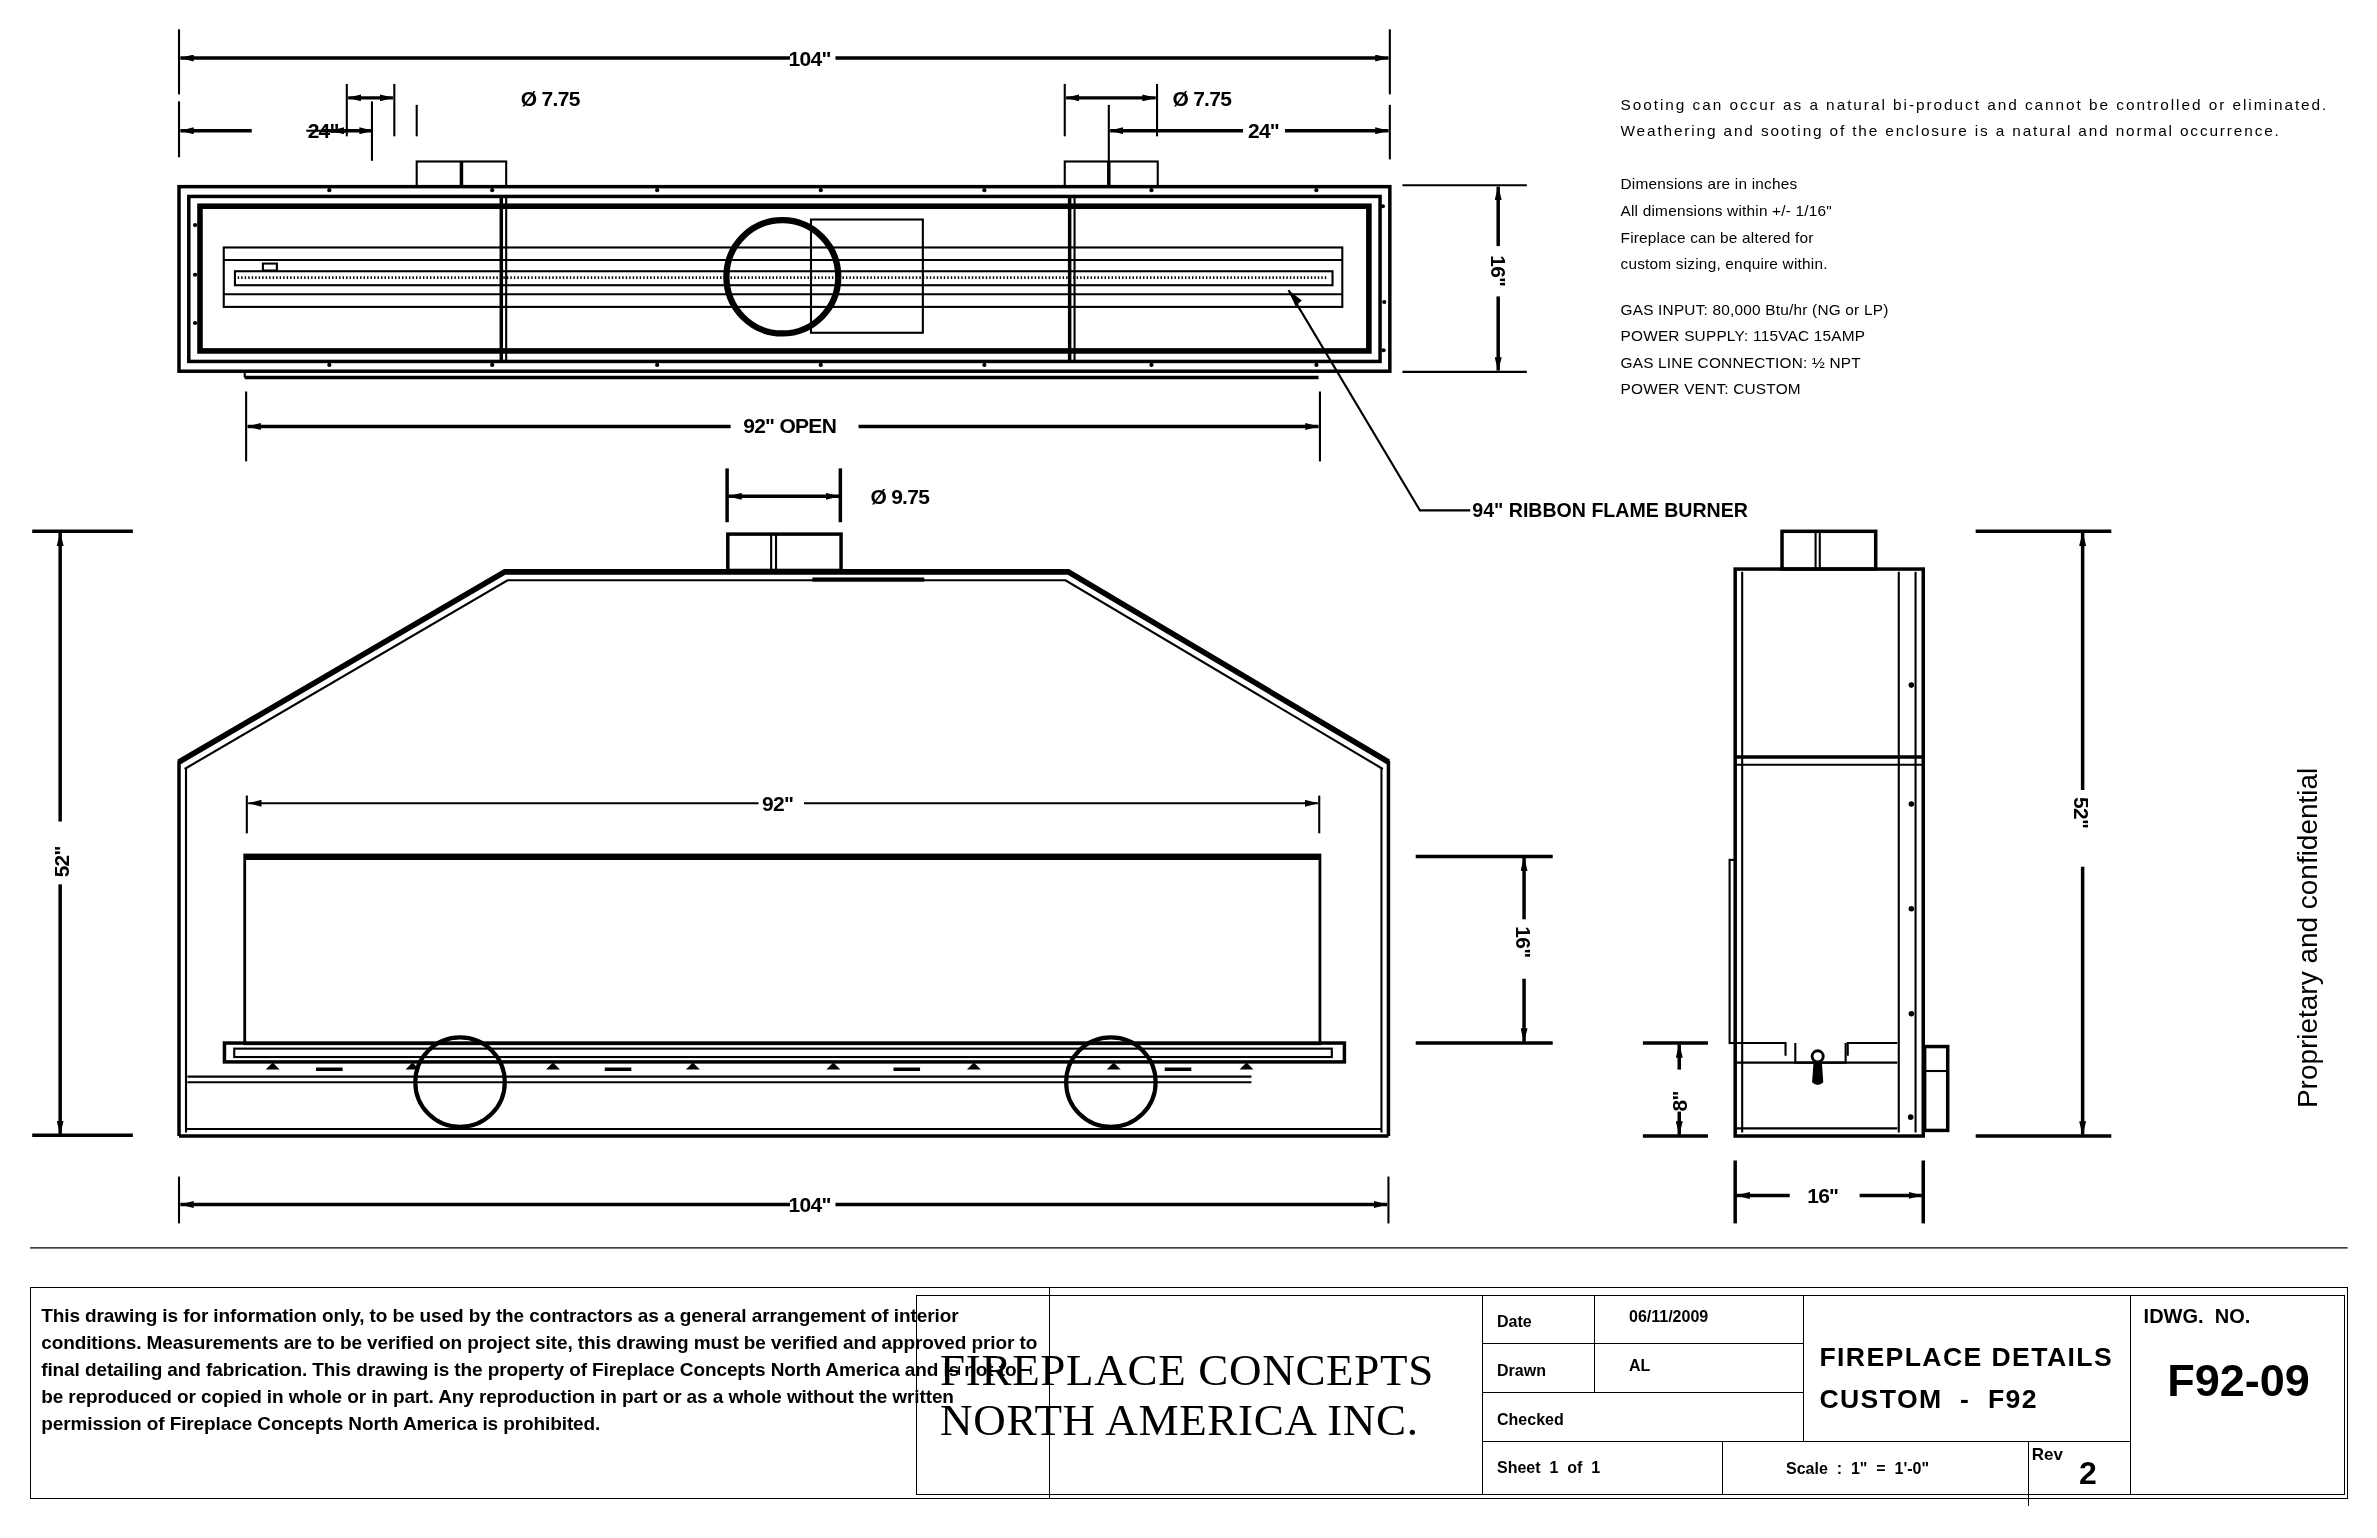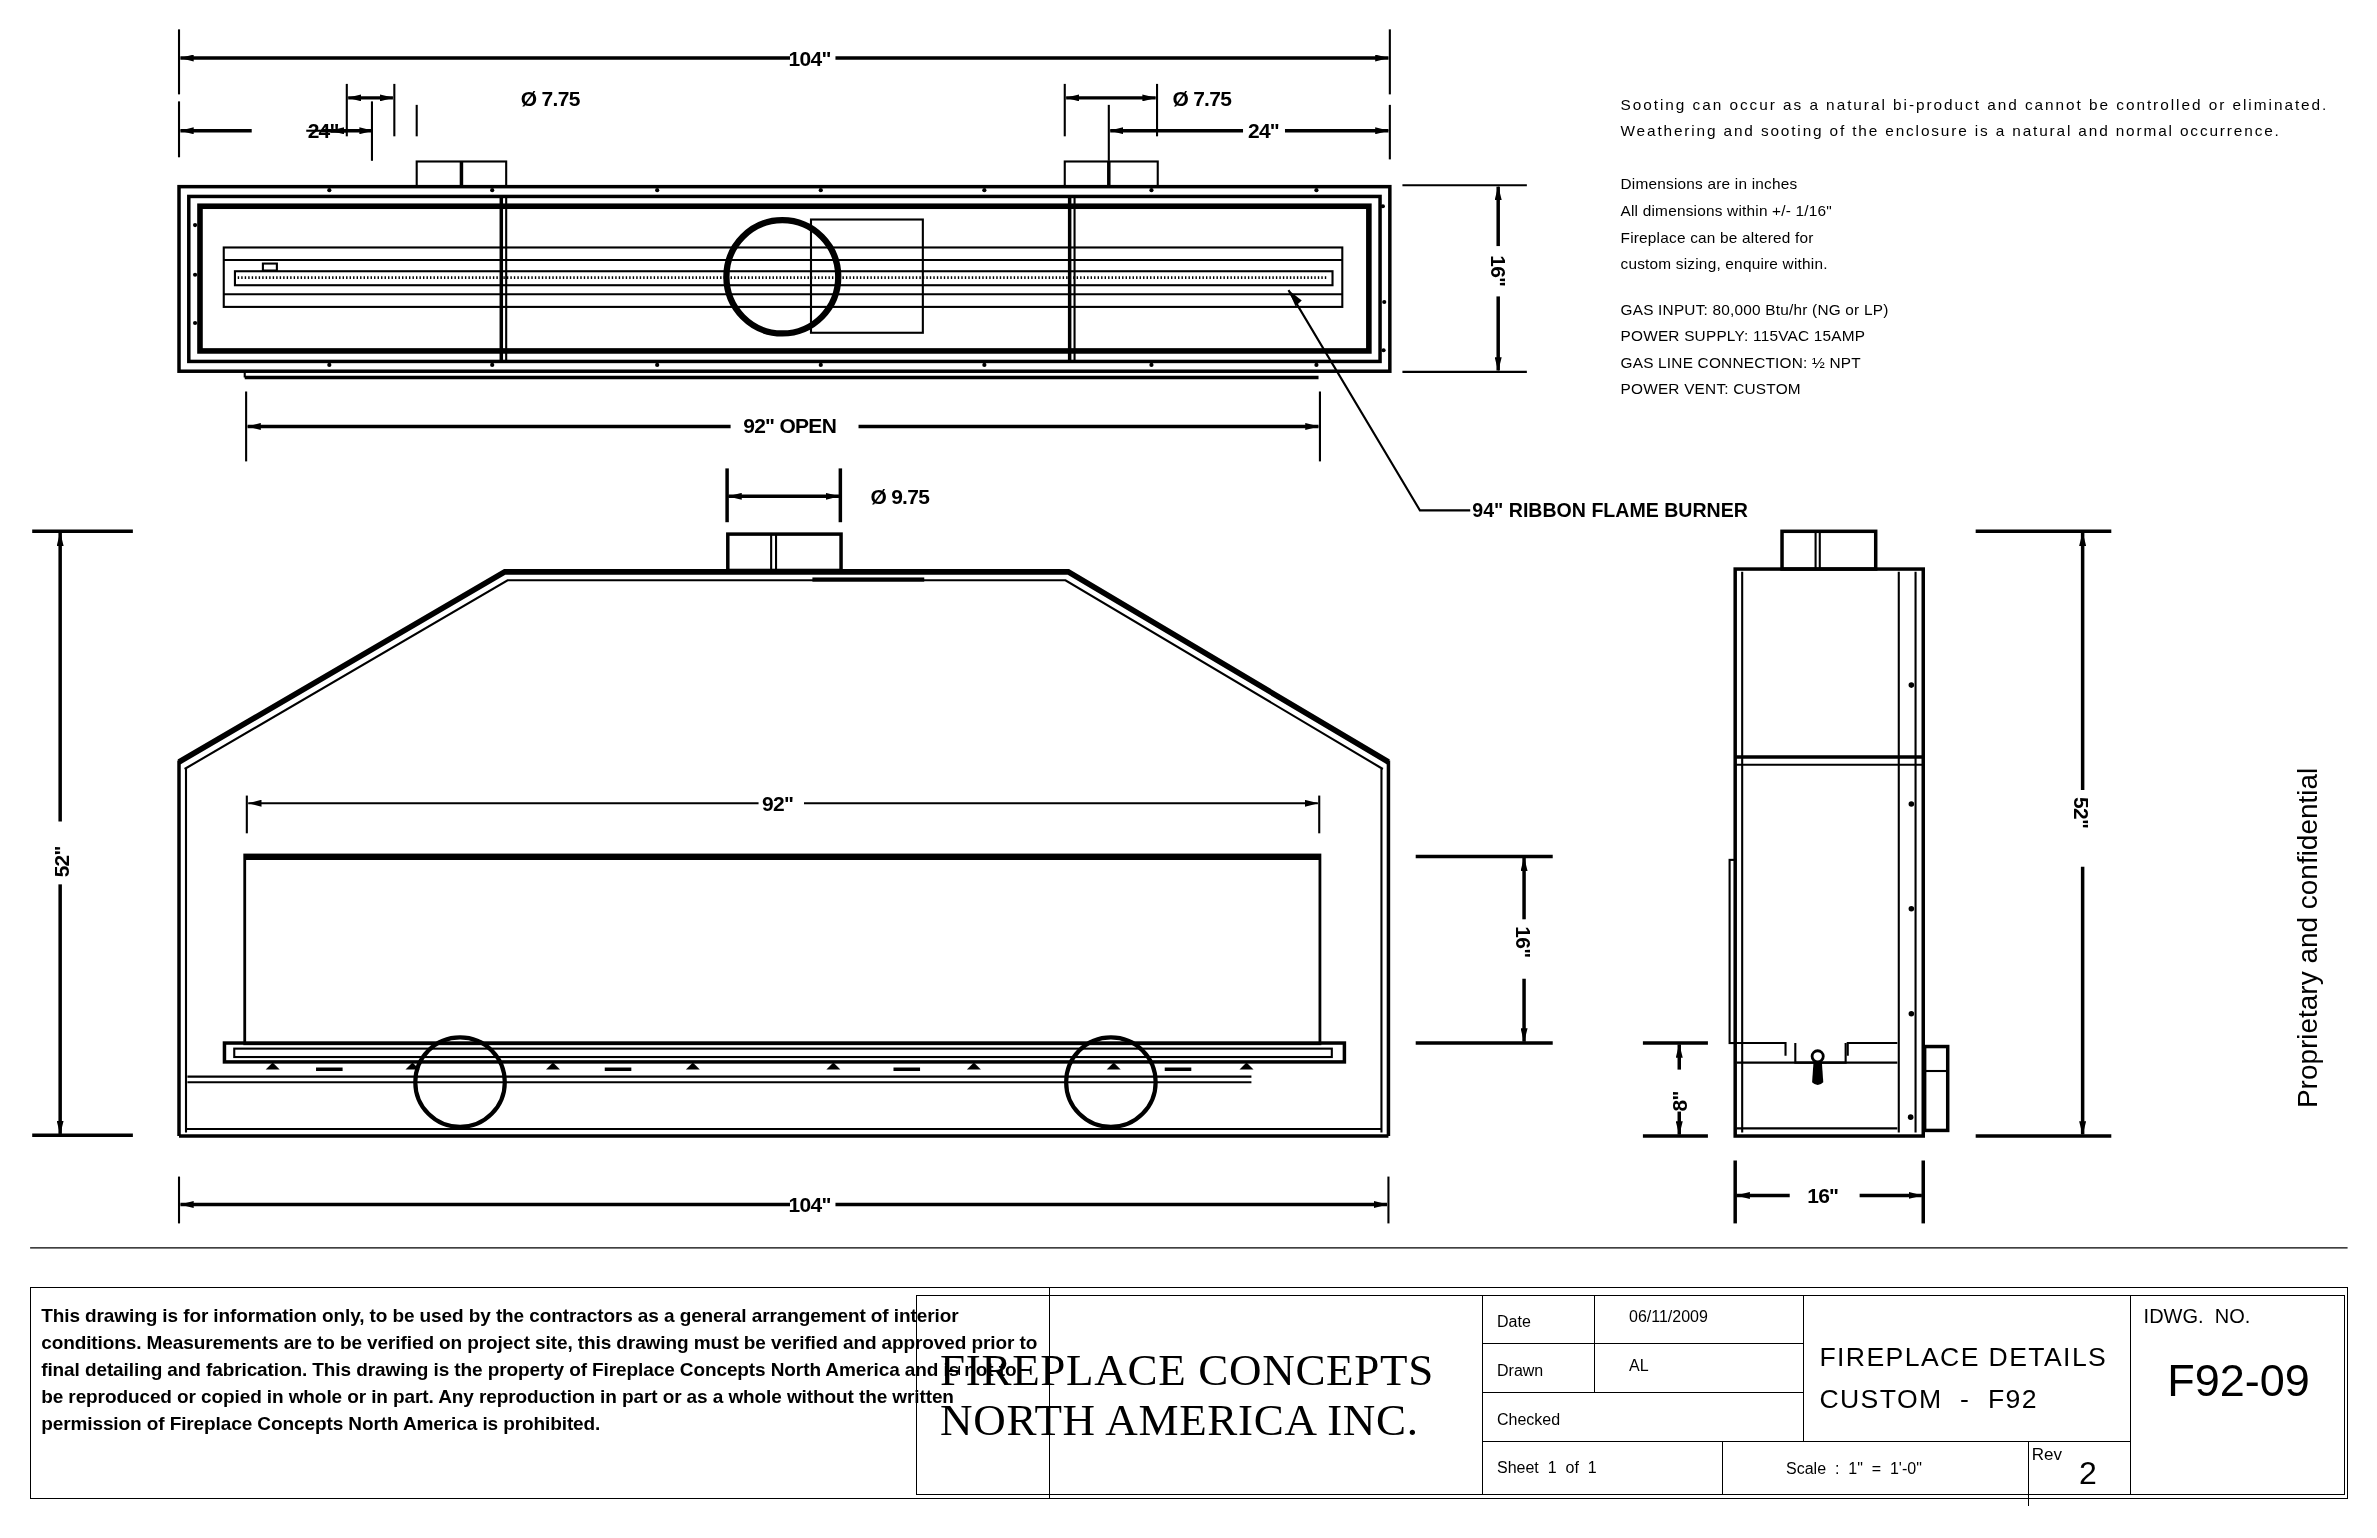--- a/index.html
+++ b/index.html
@@ -16,21 +16,21 @@
   .conf { font-size: 40px; }
 
   
   .tb-outer { position: absolute; left: 30px; top: 1287px; width: 2318px; height: 212px; border: 1.4px solid #000; box-sizing: border-box; }
   .notice { position: absolute; left: 30px; top: 1287px; width: 1020px; height: 212px; box-sizing: border-box; border-right: 1.4px solid #000; padding: 15.4px 9.8px 0 11.2px; }
   .notice p { margin: 0; font-weight: bold; font-size: 19px; line-height: 27px; letter-spacing: -0.1px; }
   .tb-inner { position: absolute; left: 916px; top: 1295px; width: 1429px; height: 200px; border: 1.4px solid #000; box-sizing: border-box; }
   .company { position: absolute; left: 916px; top: 1295px; width: 566px; height: 200px; display: flex; flex-direction: column; justify-content: center; padding-left: 24px; box-sizing: border-box; }
   .company span { font-family: "Liberation Serif", serif; font-size: 45px; line-height: 50px; letter-spacing: 0.7px; }
   .cell { position: absolute; box-sizing: border-box; font-size: 16px; }
-  .b-l { border-left: 1.4px solid #000; }
+  .b-l { border-left: 1.4px solid #000; font-weight: bold; }
   .b-t { border-top: 1.4px solid #000; }
   .proj-title { font-size: 26.6px; line-height: 42px; letter-spacing: 1.4px; }
   .dwg-no { font-size: 45px; }
 </style>
 </head>
 <body>
 
 <svg id="drawing" viewBox="0 0 3400 2200" xmlns="http://www.w3.org/2000/svg">
   <defs>
     <marker id="arr" viewBox="0 0 20 10" refX="19" refY="5" markerWidth="20" markerHeight="10" markerUnits="userSpaceOnUse" orient="auto-start-reverse">

